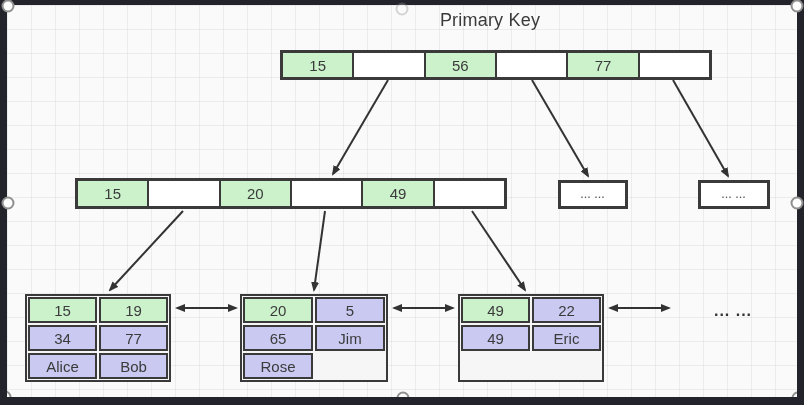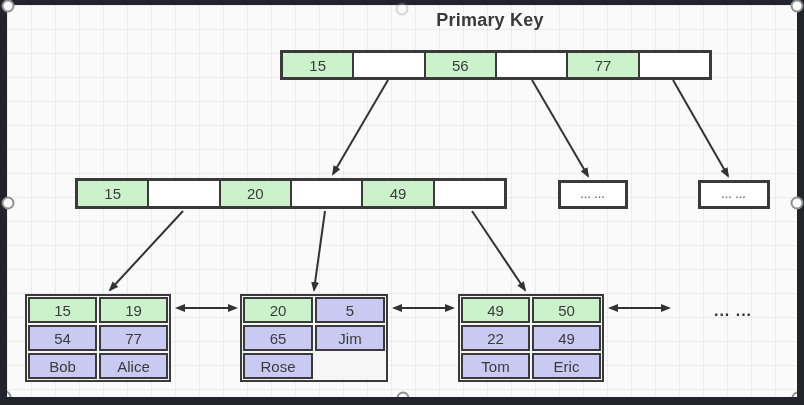--- a/index.html
+++ b/index.html
@@ -13,21 +13,21 @@
     position:absolute;left:7px;top:5px;width:790px;height:392px;
     background-color:#fafafa;
     background-image:
       linear-gradient(rgba(0,0,0,0.055) 1px, transparent 1px),
       linear-gradient(90deg, rgba(0,0,0,0.055) 1px, transparent 1px);
     background-size:24px 24px;
     overflow:hidden;
   }
   .title{
     position:absolute;left:333px;top:5px;width:300px;
-    text-align:center;font-weight:bold;font-size:18px;color:#3a3a3a;
+    text-align:center;font-weight:normal;font-size:18px;color:#3a3a3a;
     letter-spacing:0.2px;
   }
   .node{
     position:absolute;display:flex;
     border:3px solid #3a3a3a;background:#fff;box-sizing:border-box;
   }
   .node .cell{
     flex:1;display:flex;align-items:center;justify-content:center;
     font-size:15px;border-right:2px solid #3a3a3a;box-sizing:border-box;
   }
@@ -118,40 +118,38 @@
     <div class="cell key">49</div>
     <div class="cell empty"></div>
   </div>
 
   <div class="more-node more-node-1">... ...</div>
   <div class="more-node more-node-2">... ...</div>
 
   <div class="leaf leaf-1">
     <div class="lcell key">15</div>
     <div class="lcell key">19</div>
-    <div class="lcell val">54</div>
+    <div class="lcell val">34</div>
     <div class="lcell val">77</div>
+    <div class="lcell val">Alice</div>
     <div class="lcell val">Bob</div>
-    <div class="lcell val">Alice</div>
   </div>
 
   <div class="leaf leaf-2">
     <div class="lcell key">20</div>
     <div class="lcell val">5</div>
     <div class="lcell val">65</div>
     <div class="lcell val">Jim</div>
     <div class="lcell val">Rose</div>
   </div>
 
   <div class="leaf leaf-3">
     <div class="lcell key">49</div>
-    <div class="lcell key">50</div>
     <div class="lcell val">22</div>
     <div class="lcell val">49</div>
-    <div class="lcell val">Tom</div>
     <div class="lcell val">Eric</div>
   </div>
 
   <div class="more-leaves">... ...</div>
 
   <div class="handle" style="left:-2px;top:392px;"></div>
   <div class="handle" style="left:396px;top:393px;"></div>
   <div class="handle" style="left:791px;top:393px;"></div>
 </div>
 

